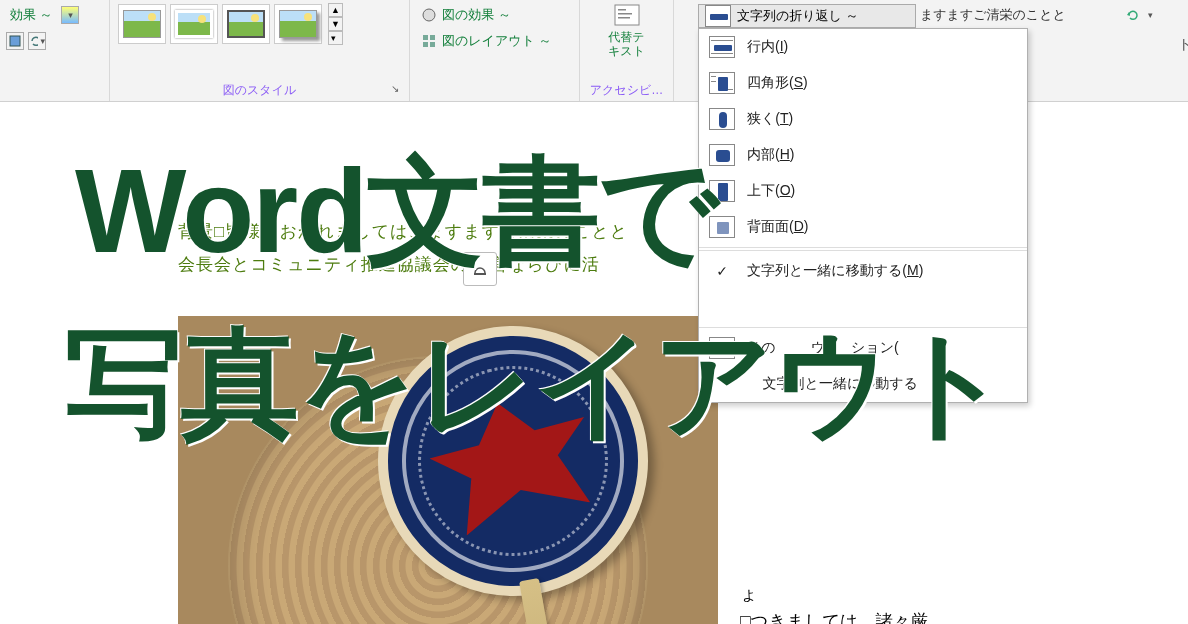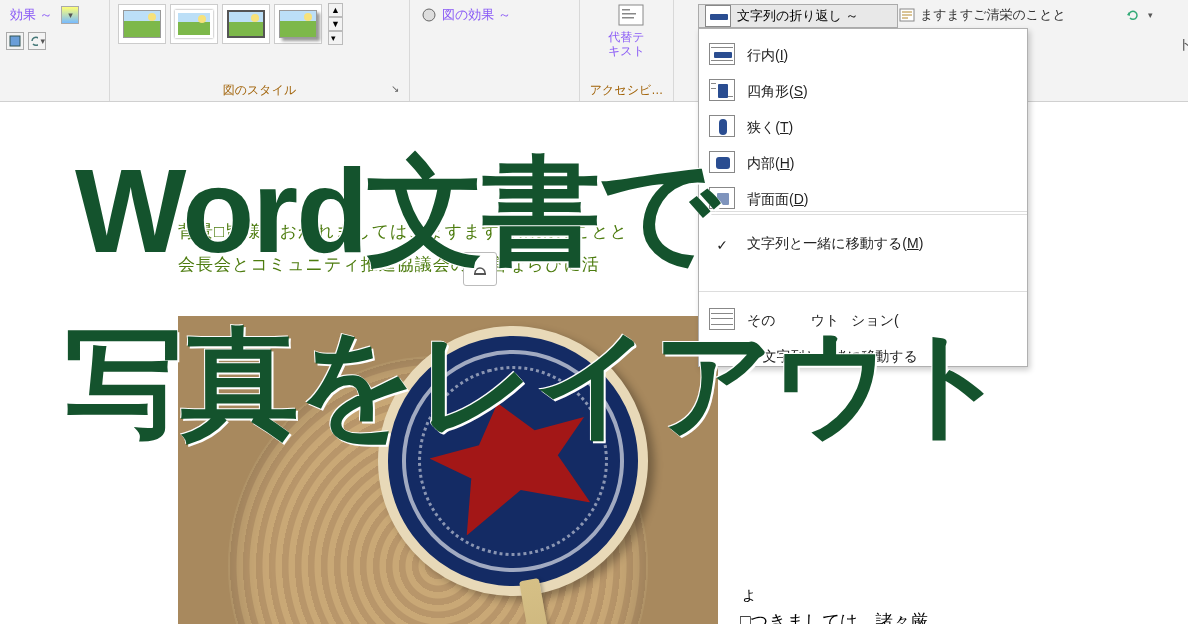--- a/index.html
+++ b/index.html
@@ -1,22 +1,22 @@
 <!DOCTYPE html>
 <html><head>
 <meta charset="utf-8">
 <style>
   * { box-sizing: border-box; margin: 0; padding: 0; }
   body { font-family: "Meiryo", "MS PGothic", sans-serif; background: #fff; width: 1188px; height: 624px; overflow: hidden; position: relative; }
   
   .ribbon { background: #f3f3f3; border-bottom: 1px solid #d0d0d0; height: 102px; display: flex; position: relative; }
   .ribbon-group { display: flex; flex-direction: column; border-right: 1px solid #d8d8d8; padding: 2px 6px 0 6px; position: relative; }
   .ribbon-group-row { display: flex; align-items: center; gap: 4px; height: 26px; }
-  .ribbon-btn { display: inline-flex; align-items: flex-end; gap: 4px; padding: 2px 4px; font-size: 13px; color: #8b5cf6; cursor: pointer; }
-  .ribbon-label { font-size: 12px; color: #a16207; text-align: center; padding: 2px 0; margin-top: auto; }
+  .ribbon-btn { display: inline-flex; align-items: center; gap: 4px; padding: 2px 4px; font-size: 13px; color: #15803d; cursor: pointer; }
+  .ribbon-label { font-size: 12px; color: #8b5cf6; text-align: center; padding: 2px 0; margin-top: auto; }
   .dialog-launcher { position: absolute; right: 4px; bottom: 4px; width: 14px; height: 14px; font-size: 10px; color: #666; cursor: pointer; }
   
   .thumb { width: 48px; height: 40px; border: 1px solid #ccc; background: #fff; display: flex; align-items: center; justify-content: center; margin: 2px; cursor: pointer; }
   .thumb-inner { width: 38px; height: 28px; background: linear-gradient(to bottom, #bcdff7 40%, #7db84a 40%); border: 1px solid #999; position: relative; }
   .thumb-inner::after { content: ''; position: absolute; top: 2px; right: 4px; width: 8px; height: 8px; background: #f7e27a; border-radius: 50%; }
   
   .icon-sq { width: 18px; height: 18px; display: inline-flex; align-items: center; justify-content: center; }
   .dd { font-size: 9px; color: #555; margin-left: 2px; }
   
   .doc-area { position: relative; background: #fff; }
@@ -31,21 +31,21 @@
     background: #142b64; border: 10px solid #e8d9b8; transform: rotate(-15deg);
     box-shadow: 5px 6px 8px rgba(0,0,0,0.3);
   }
   .fan-red { position: absolute; left: 50%; top: 50%; width: 160px; height: 120px; transform: translate(-50%,-50%); background: #a31717; border-radius: 8px; clip-path: polygon(50% 0, 68% 30%, 100% 30%, 78% 55%, 90% 100%, 50% 75%, 10% 100%, 22% 55%, 0 30%, 32% 30%); }
   .fan-wave { position: absolute; inset: 14px; border-radius: 50%; border: 4px solid #fff; opacity: 0.6; }
   .fan-wave2 { position: absolute; inset: 30px; border-radius: 50%; border: 3px dotted #fff; opacity: 0.5; }
   .fan-handle { position: absolute; left: 360px; top: 262px; width: 20px; height: 220px; background: linear-gradient(#d6c086,#b9a06a); border-radius: 3px; transform: rotate(-10deg); box-shadow: 2px 2px 4px rgba(0,0,0,0.25);}
   
   .dropdown { position: absolute; left: 698px; top: 4px; width: 330px; background: #fff; border: 1px solid #b0b0b0; box-shadow: 2px 3px 6px rgba(0,0,0,0.2); z-index: 50; }
   .dd-toggle { background: #e8e8e8; border: 1px solid #aaa; display: flex; align-items: center; height: 24px; padding: 0 6px; gap: 6px; font-size: 13px; }
-  .dd-item { display: flex; align-items: flex-end; height: 36px; padding: 0 10px; gap: 12px; font-size: 14px; color: #222; cursor: pointer; }
+  .dd-item { display: flex; align-items: center; height: 36px; padding: 0 10px; gap: 12px; font-size: 14px; color: #222; cursor: pointer; }
   .dd-sep { border-top: 1px solid #ddd; margin: 2px 0; }
   .wrap-ico { width: 26px; height: 22px; background: #fff; border: 1px solid #888; position: relative; display: inline-block; }
   .wrap-ico::before { content:''; position:absolute; background:#2a4d91; border-radius:1px; }
   .wrap-inline::before { left:4px; top:8px; width:18px; height:6px; }
   .wrap-sq::before { left:8px; top:4px; width:10px; height:14px; }
   .wrap-tight::before { left:9px; top:3px; width:8px; height:16px; border-radius:4px; }
   .wrap-through::before { left:6px; top:5px; width:14px; height:12px; border-radius:3px;}
   .wrap-tb::before { left:8px; top:2px; width:10px; height:18px;}
   .wrap-behind::before { left:7px; top:5px; width:12px; height:12px; opacity:.6;}
   .wrap-front::before { left:7px; top:5px; width:12px; height:12px;}
@@ -116,41 +116,54 @@
     <div class="ribbon-group-row">
       <span class="ribbon-btn">
         <span class="icon-sq">
             <svg width="16" height="16">
               <circle cx="8" cy="8" r="6" fill="#ddd" stroke="#666"></circle>
             </svg>
           </span>
         <span>図の効果 ～</span>
       </span>
     </div>
+    <div class="ribbon-group-row">
+      <span class="ribbon-btn">
+        <span class="icon-sq">
+            <svg width="16" height="16">
+              <rect x="2" y="2" width="5" height="5" fill="#7a9"></rect>
+              <rect x="9" y="2" width="5" height="5" fill="#7a9"></rect>
+              <rect x="2" y="9" width="5" height="5" fill="#7a9"></rect>
+              <rect x="9" y="9" width="5" height="5" fill="#7a9"></rect>
+            </svg>
+          </span>
+        <span>図のレイアウト ～</span>
+      </span>
+    </div>
   </div>
 
   <div class="ribbon-group" style="width:94px;align-items:center">
     <div class="ribbon-btn" style="flex-direction:column;height:56px">
       <span class="icon-sq" style="width:28px;height:24px">
         <svg width="26" height="22">
             <rect x="1" y="1" width="24" height="20" fill="#fff" stroke="#888"></rect>
             <rect x="4" y="5" width="8" height="1.5" fill="#888"></rect>
             <rect x="4" y="9" width="14" height="1.5" fill="#888"></rect>
             <rect x="4" y="13" width="12" height="1.5" fill="#888"></rect>
           </svg>
       </span>
       <span style="font-size:12px;text-align:center;line-height:1.2;white-space:pre">代替テ
 キスト</span>
     </div>
     <div class="ribbon-label">アクセシビ…</div>
   </div>
 
 </div>
 
-<div class="dd-toggle" style="position:absolute;left:698px;top:4px;width:200px;z-index:60">
+<div class="dd-toggle" style="position:absolute;left:698px;top:4px;width:218px;z-index:60">
   <span class="wrap-ico wrap-inline"></span>
   <span>文字列の折り返し ～</span>
 </div>
 
 <div class="right-btn" style="left:898px">
   <span class="icon-sq">
       <svg width="16" height="16">
         <rect x="1" y="2" width="14" height="12" fill="#fff" stroke="#888"></rect>
         <path d="M3 5h10M3 8h10M3 11h6" stroke="#b58a2e"></path>
       </svg>
@@ -186,20 +199,24 @@
   </div>
   <div class="dd-item">
     <span class="wrap-ico wrap-tight"></span>
     <span><span>狭く</span>(<span class="underline-key">T</span>)</span>
   </div>
   <div class="dd-item">
     <span class="wrap-ico wrap-through"></span>
     <span><span>内部</span>(<span class="underline-key">H</span>)</span>
   </div>
   <div class="dd-item">
+    <span class="wrap-ico wrap-tb"></span>
+    <span><span>上下</span>(<span class="underline-key">O</span>)</span>
+  </div>
+  <div class="dd-item">
     <span class="wrap-ico wrap-behind"></span>
     <span><span>背面</span>面(<span class="underline-key">D</span>)</span>
   </div>
   <div class="dd-sep"></div>
   <div class="dd-sep"></div>
   <div class="dd-item">
     <span style="width:26px;text-align:center">✓</span>
     <span><span>文字列と一緒に移動する</span>(<span class="underline-key">M</span>)</span>
   </div>
   <div class="dd-item" style="color:#999">

